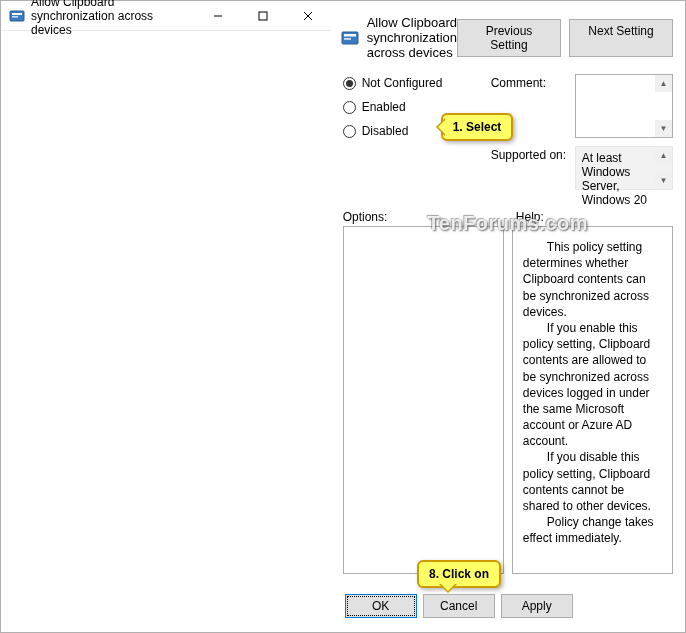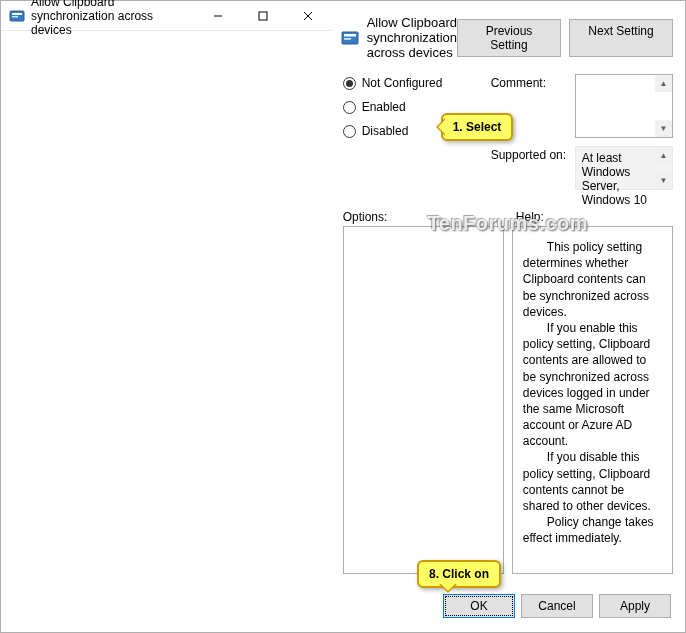--- a/index.html
+++ b/index.html
@@ -202,21 +202,20 @@
     border: 1px solid #adadad;
     background: #fff;
     padding: 12px 10px;
     font-size: 12px;
     line-height: 1.35;
     position: relative;
   }
   .help-box p { margin: 0; text-indent: 24px; }
   .footer-row {
     display: flex;
-    justify-content: flex-end;
     gap: 6px;
     margin: 20px 6px 6px 6px;
   }
   .callout {
     position: absolute;
     background: #ffff66;
     border: 2px solid #cc9900;
     border-radius: 6px;
     padding: 5px 10px;
     font-size: 12px;
@@ -342,21 +341,21 @@
           <div class="comment-box">
             <div class="scroll-arrows">
               <div class="scroll-arrow">▲</div>
               <div class="scroll-arrow">▼</div>
             </div>
           </div>
         </div>
         <div class="field-row">
           <div class="field-label">Supported on:</div>
           <div class="supported-box">
-            <span>At least Windows Server, Windows 10</span>
+            <span>At least Windows Server, Windows 20</span>
             <div class="scroll-arrows">
               <div class="scroll-arrow">▲</div>
               <div class="scroll-arrow">▼</div>
             </div>
           </div>
         </div>
       </div>
     </div>
 
     <div class="panels-labels">

